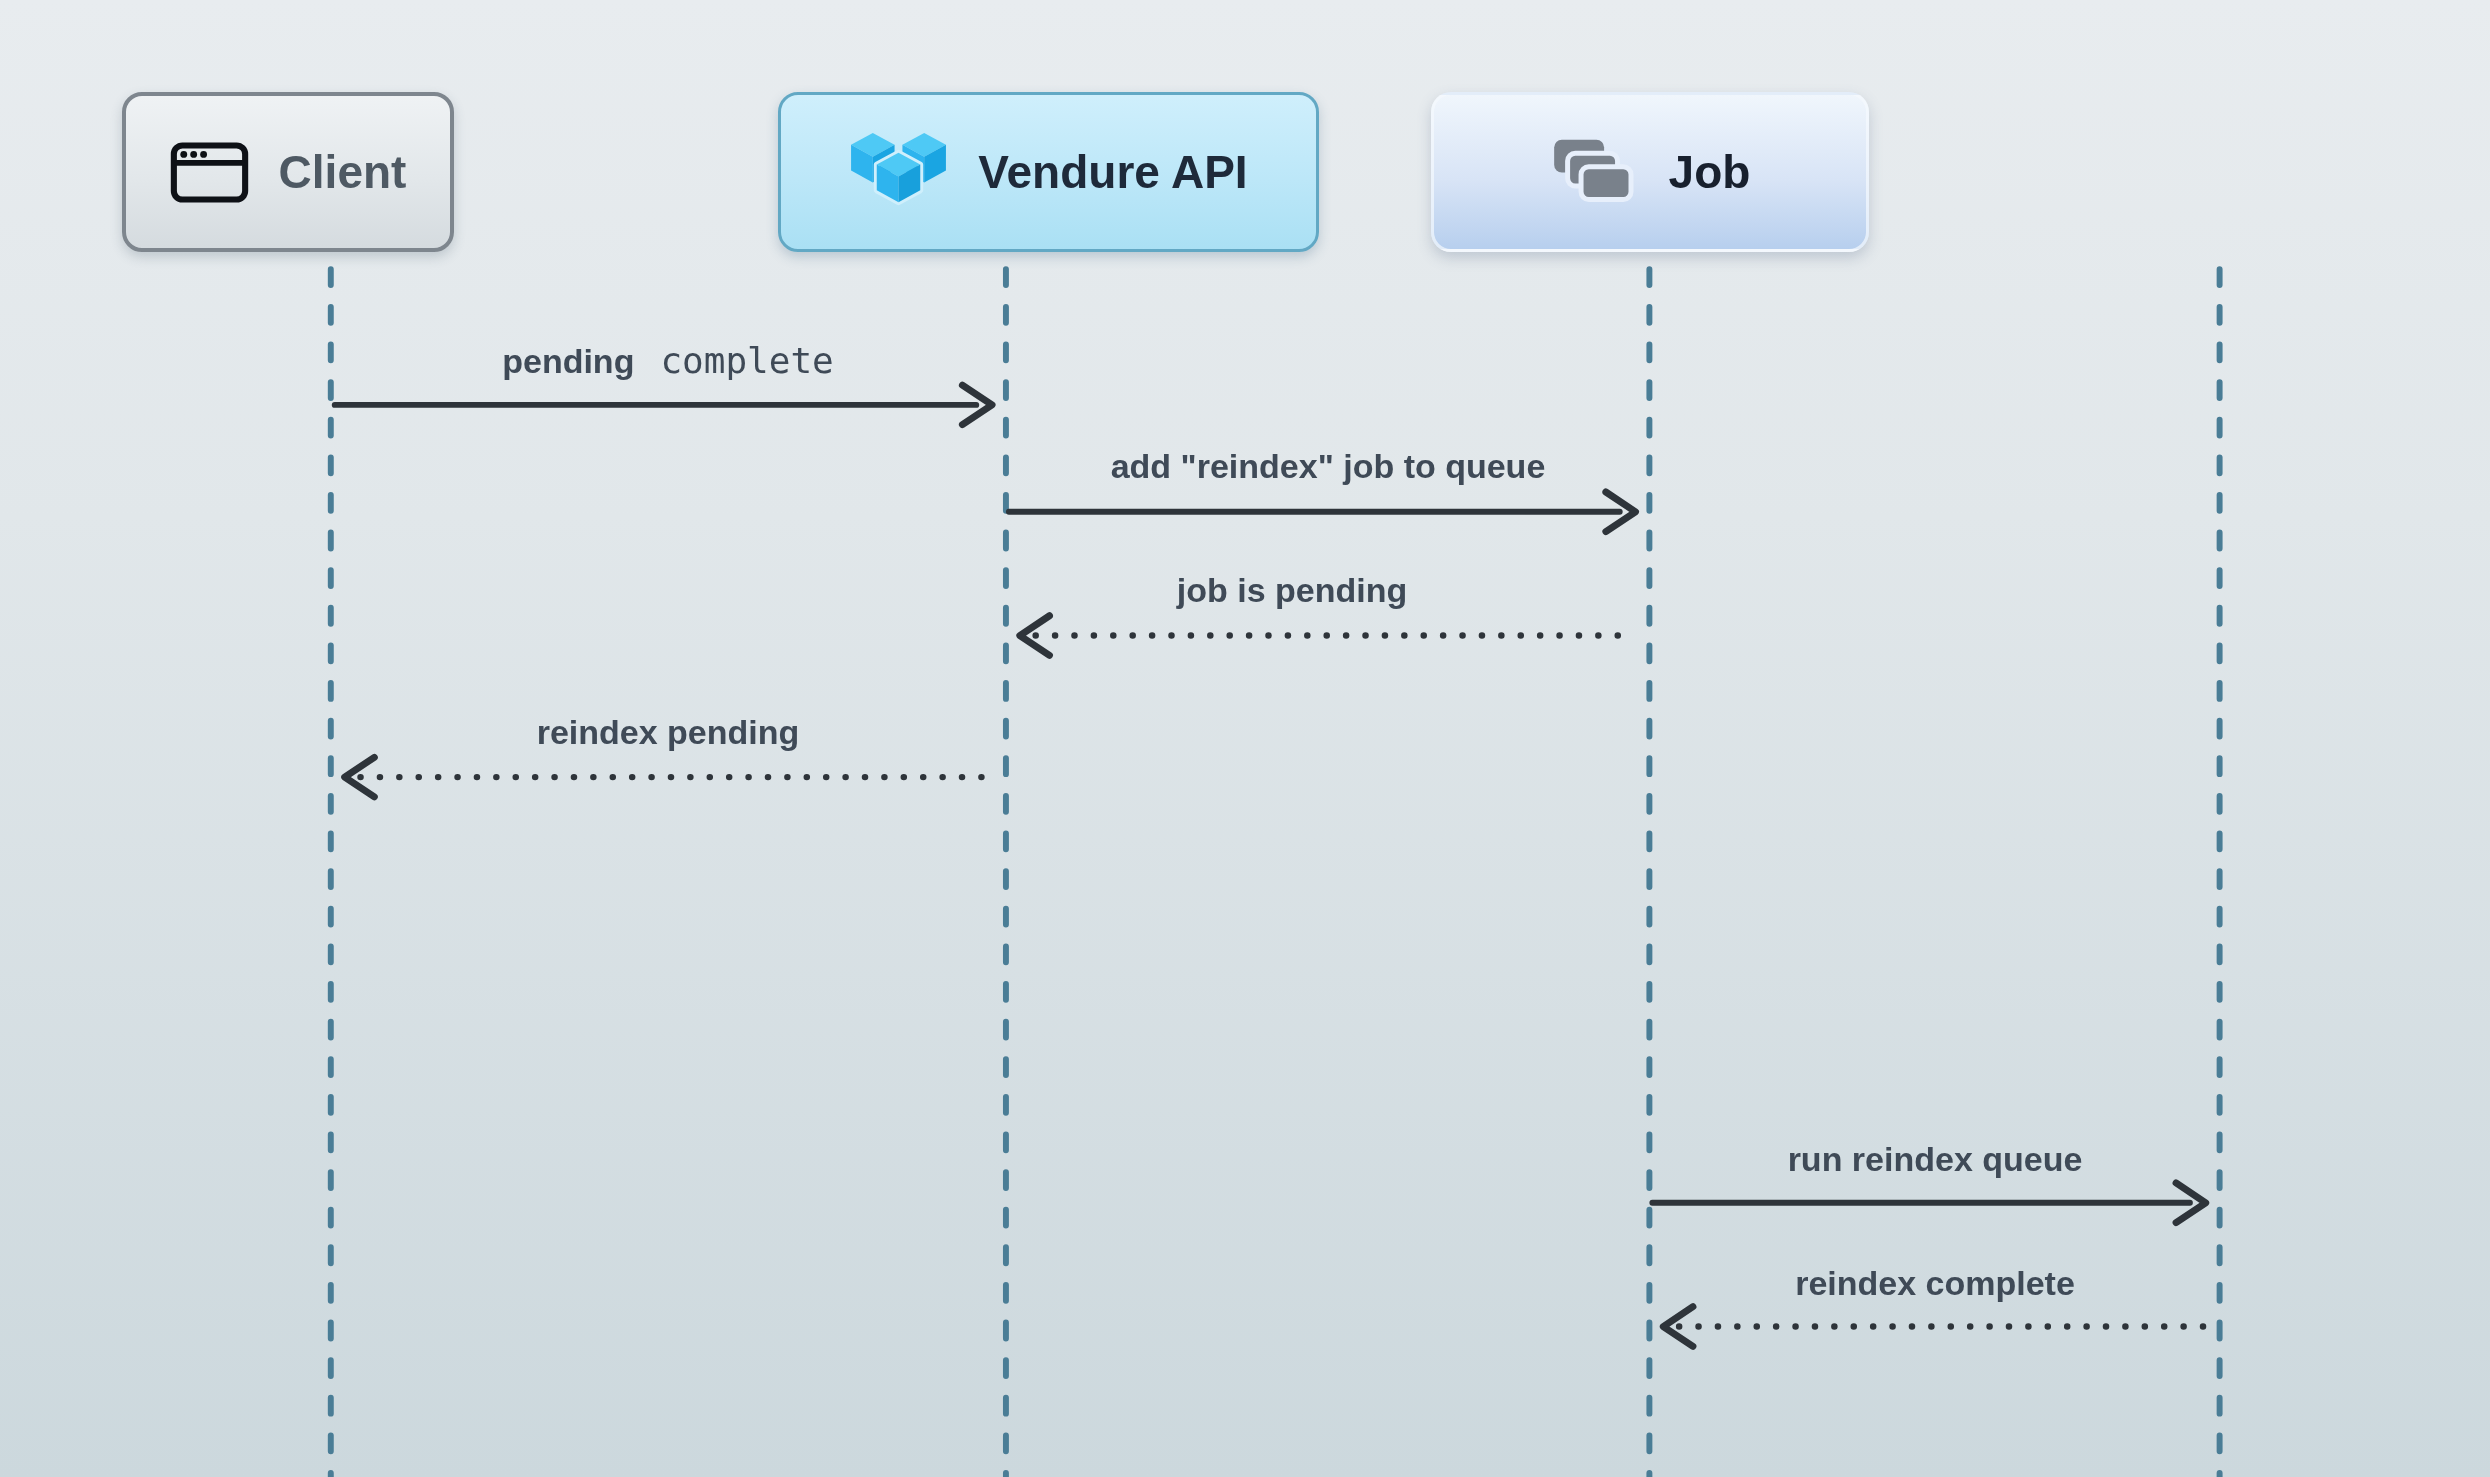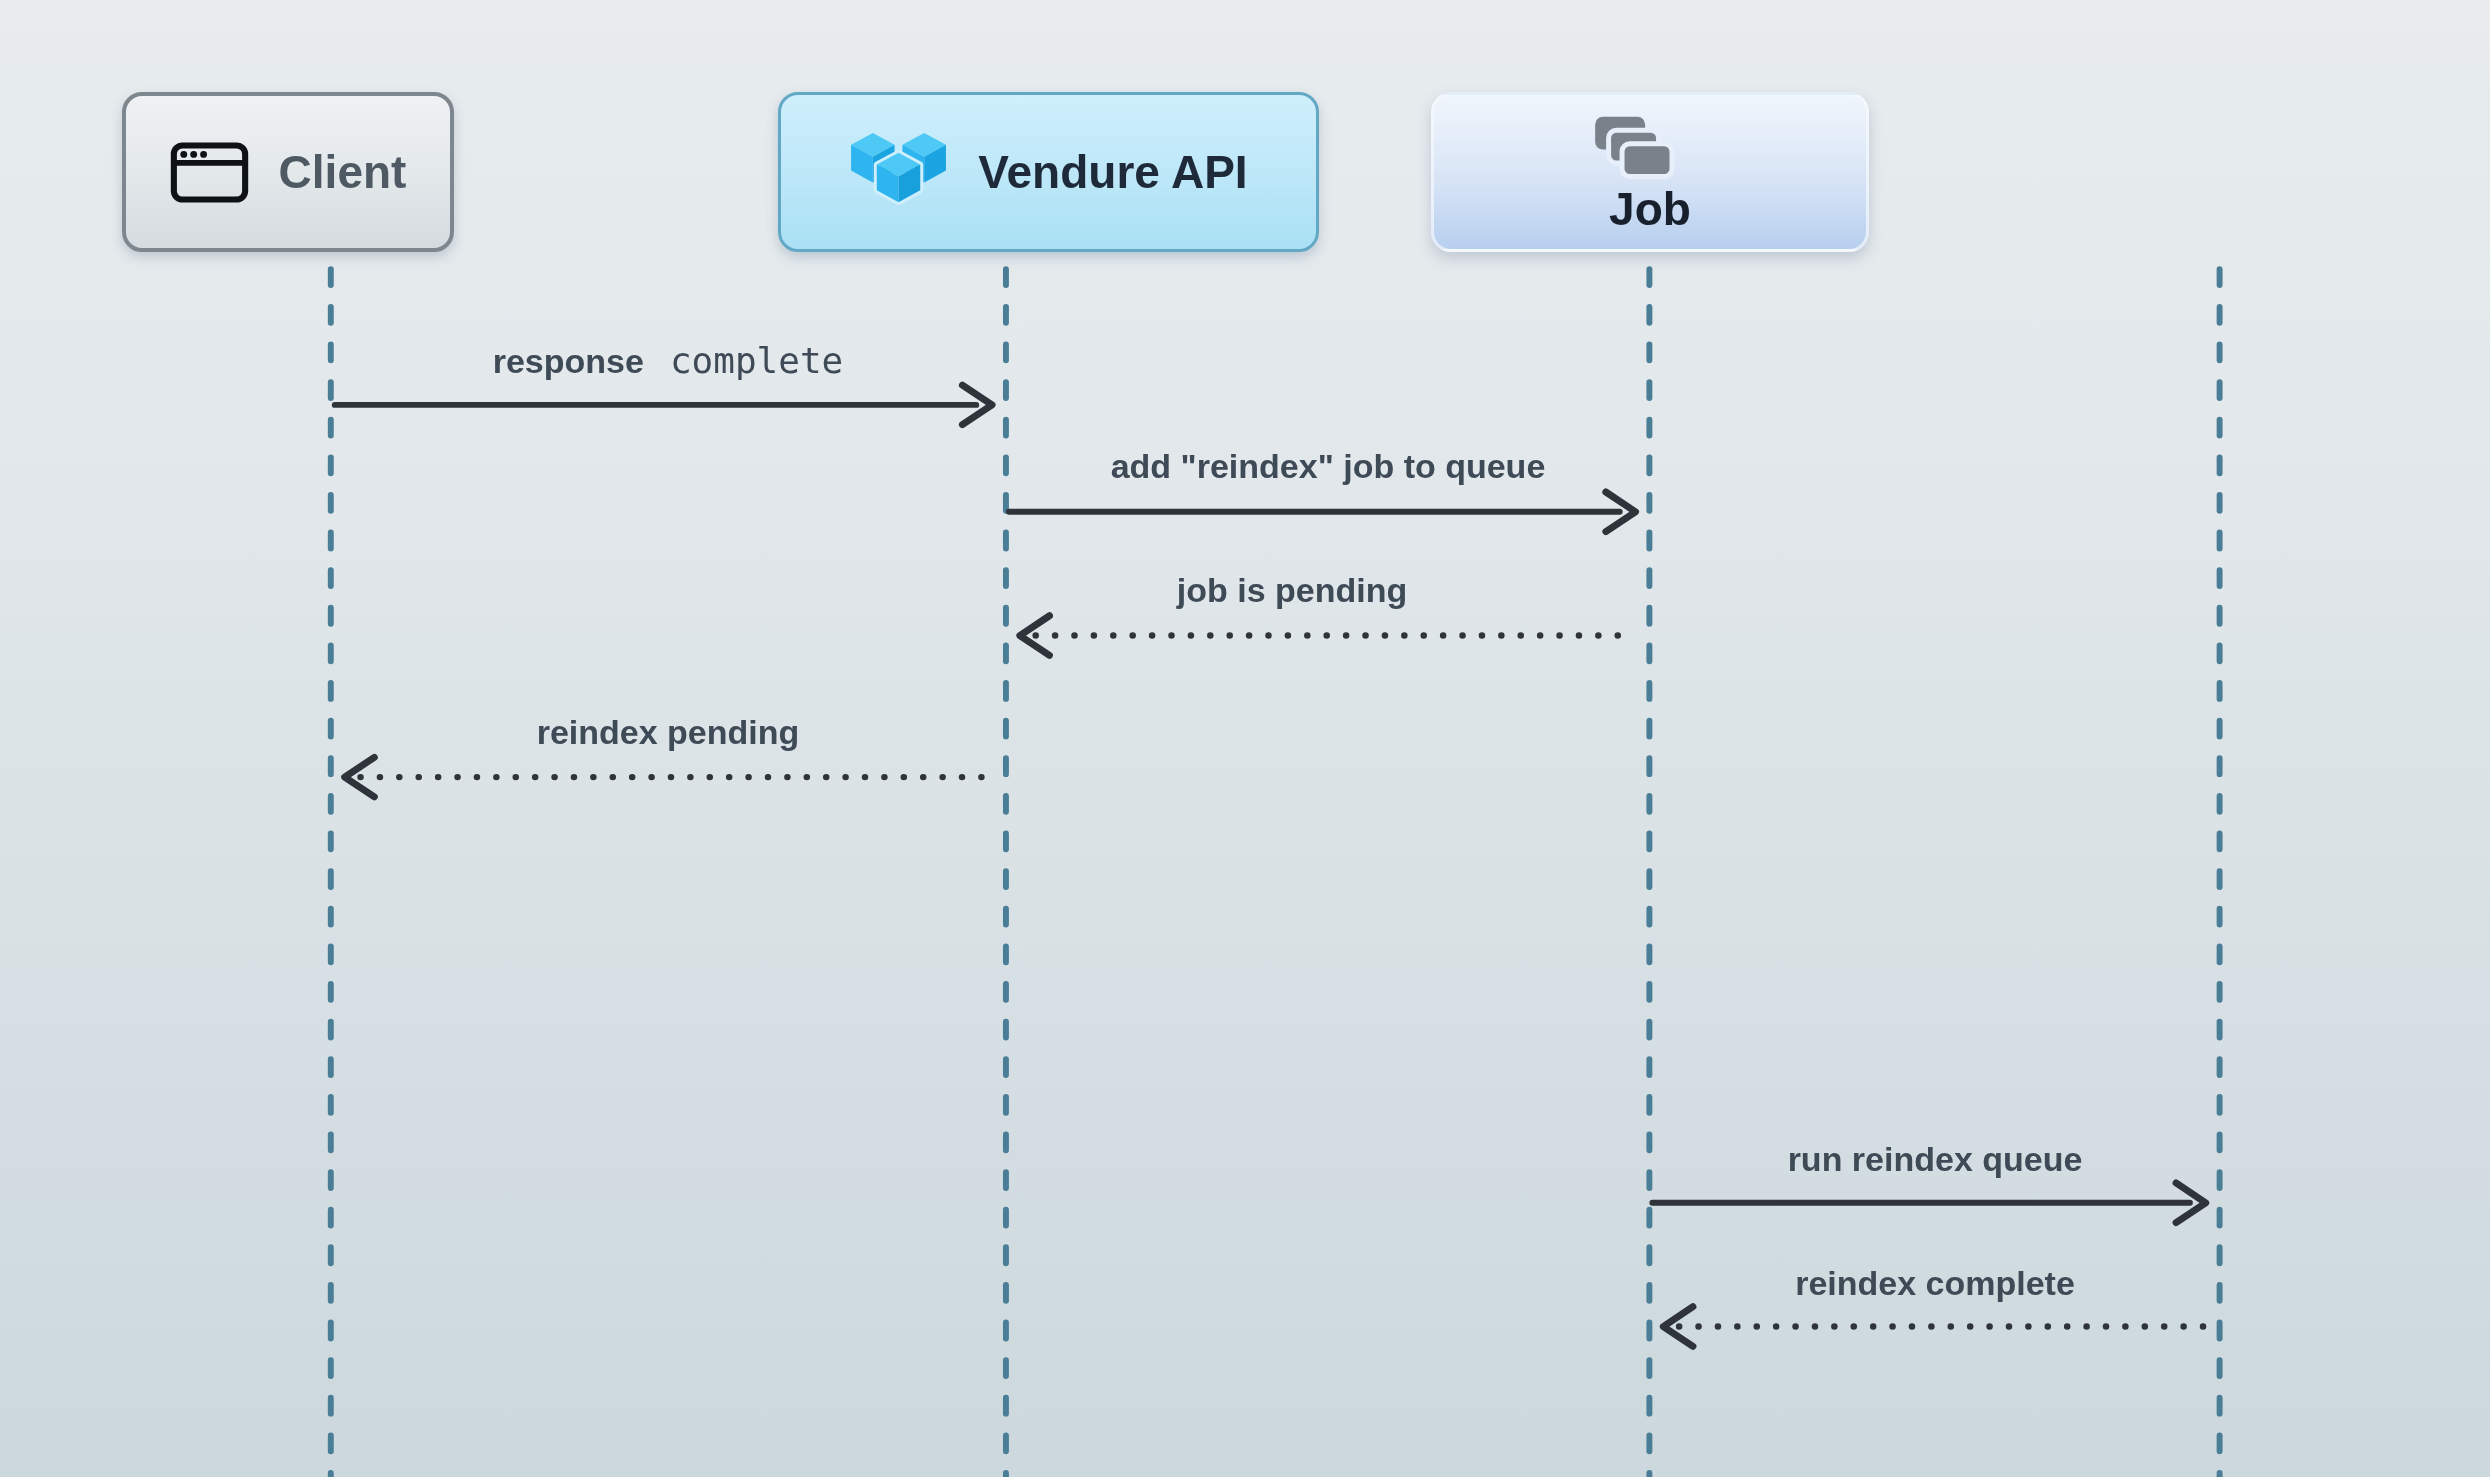--- a/index.html
+++ b/index.html
@@ -127,32 +127,32 @@
       <polygon points="98,14 76,26 76,52 98,40" fill="#1aa5e2"></polygon>
 
       <polygon points="50,22 72,34 72,60 50,72 28,60 28,34" fill="none" stroke="#cfeffc" stroke-width="6" stroke-linejoin="round"></polygon>
       <polygon points="50,22 72,34 50,46 28,34" fill="#4ec9f5"></polygon>
       <polygon points="28,34 50,46 50,72 28,60" fill="#2eb4ee"></polygon>
       <polygon points="72,34 50,46 50,72 72,60" fill="#18a0dc"></polygon>
     </svg>
     <span class="alabel">Vendure API</span>
   </div>
 
-  <div class="actor actor-peri" style="left:1431px;width:438px;flex-direction:column;">
+  <div class="actor actor-peri" style="left:1431px;width:438px;">
     <svg class="icon" width="89" height="73" viewBox="0 0 46 38">
       <rect x="2" y="2" width="26" height="17" rx="4" fill="#79818b"></rect>
       <rect x="9" y="9" width="26" height="17" rx="4" fill="#79818b" stroke="#e7effb" stroke-width="2.6"></rect>
       <rect x="16" y="16" width="26" height="17" rx="4" fill="#79818b" stroke="#e7effb" stroke-width="2.6"></rect>
     </svg>
     <span class="alabel">Job</span>
   </div>
 
 
   <div class="msg" style="left:668px;top:341px;">
-    <span>response</span><code>complete</code>
+    <span>pending</span><code>complete</code>
   </div>
   <div class="msg" style="left:1328px;top:446px;">
     <span>add "reindex" job to queue</span>
   </div>
   <div class="msg" style="left:1256px;top:570px;margin-left:36px;">
     <span>job is pending</span>
   </div>
   <div class="msg" style="left:668px;top:712px;">
     <span>reindex pending</span>
   </div>

